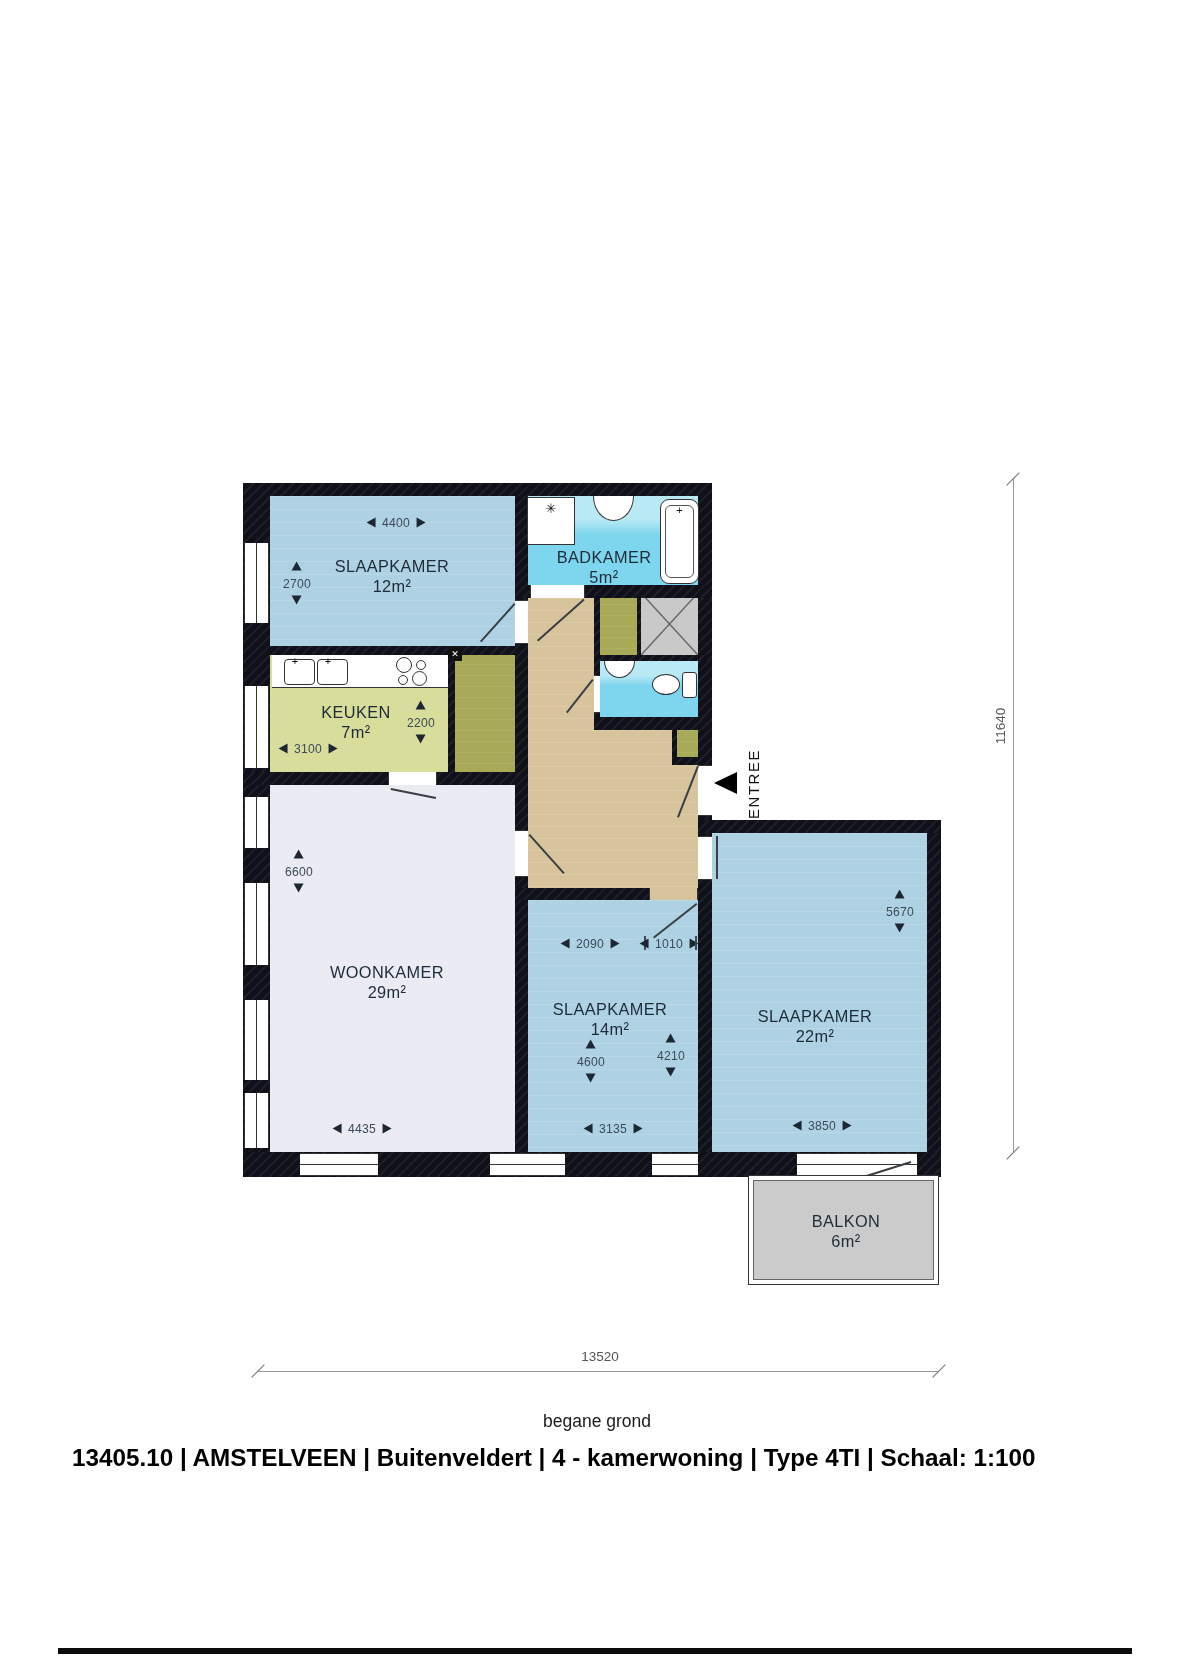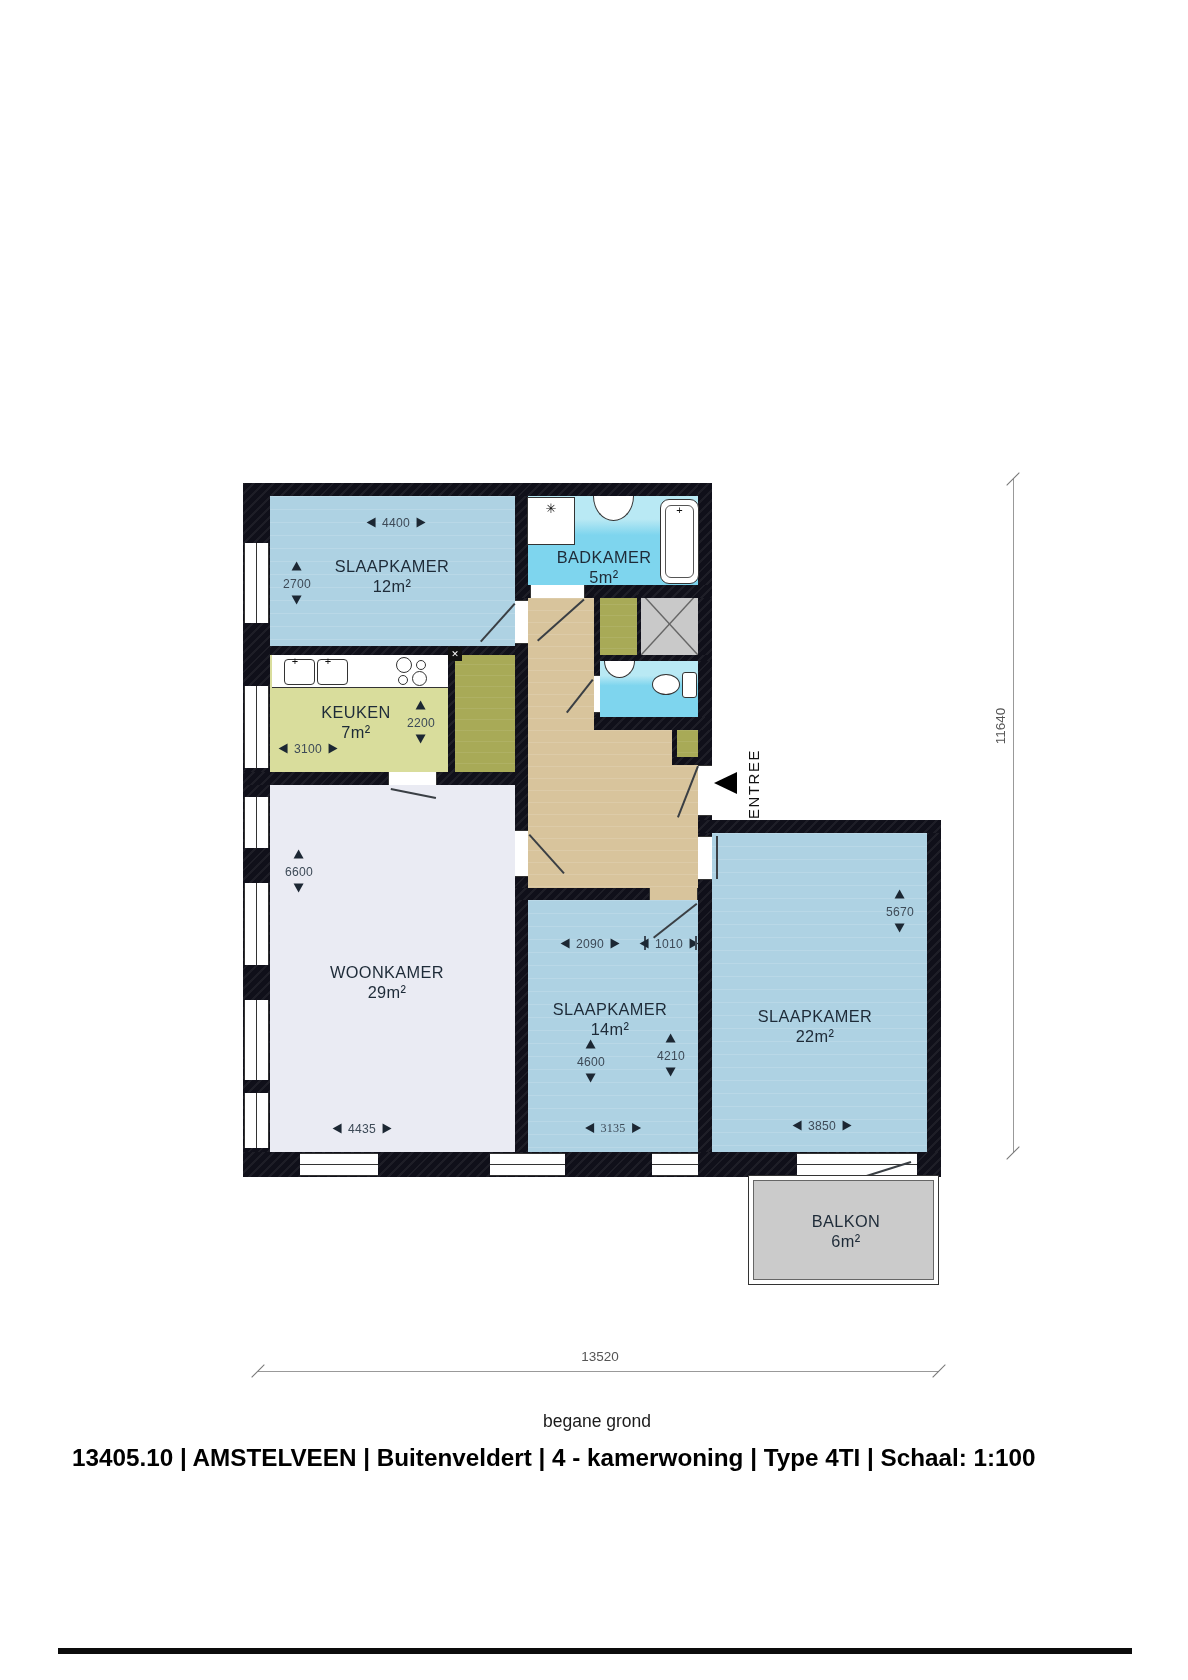--- a/index.html
+++ b/index.html
@@ -267,21 +267,21 @@
     <div class="dim-v" style="left:550px;top:1061px;margin-left:41px;">
       <span class="tri tri-u"></span>
       <span class="dim-val">4600</span>
       <span class="tri tri-d"></span>
     </div>
     <div class="dim-v" style="left:671px;top:1055px;">
       <span class="tri tri-u"></span>
       <span class="dim-val">4210</span>
       <span class="tri tri-d"></span>
     </div>
-    <div class="dim-h" style="left:613px;top:1128px;font-family:Liberation Serif, serif;">
+    <div class="dim-h" style="left:613px;top:1128px;">
       <span class="tri tri-l"></span>
       <span class="dim-val">3135</span>
       <span class="tri tri-r"></span>
     </div>
     <div class="dim-v" style="left:900px;top:911px;">
       <span class="tri tri-u"></span>
       <span class="dim-val">5670</span>
       <span class="tri tri-d"></span>
     </div>
     <div class="dim-h" style="left:822px;top:1125px;">

